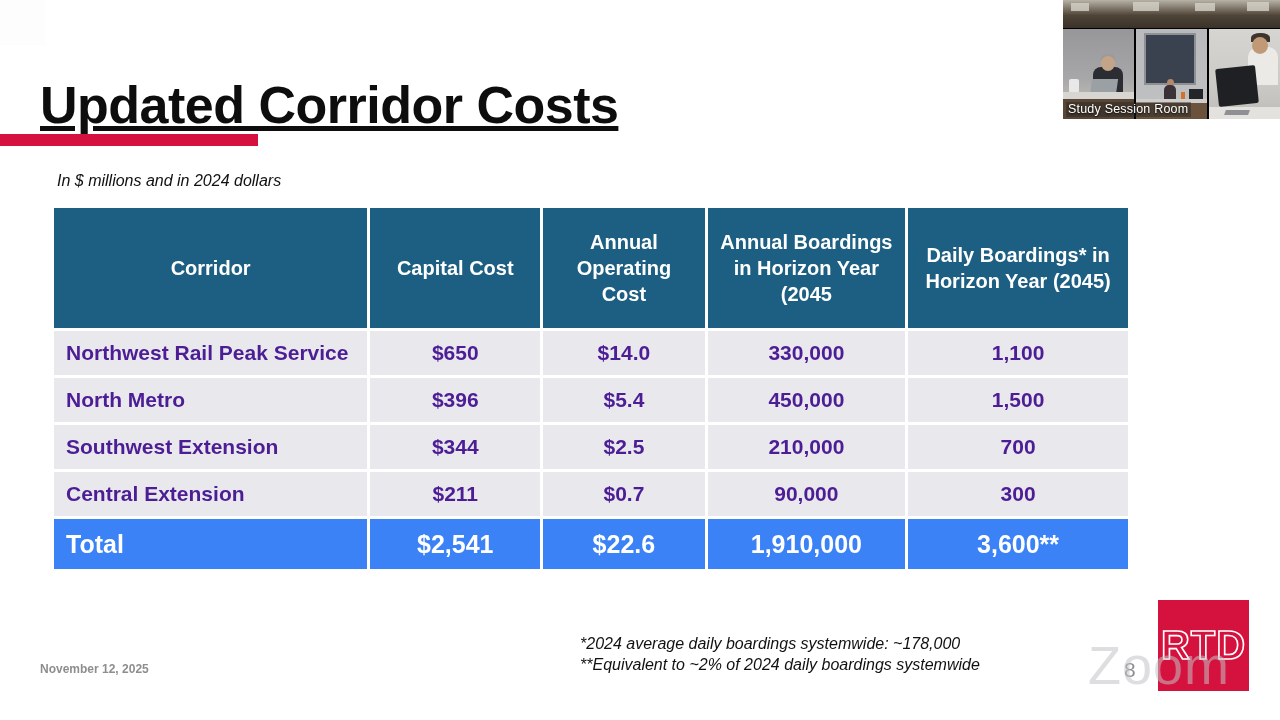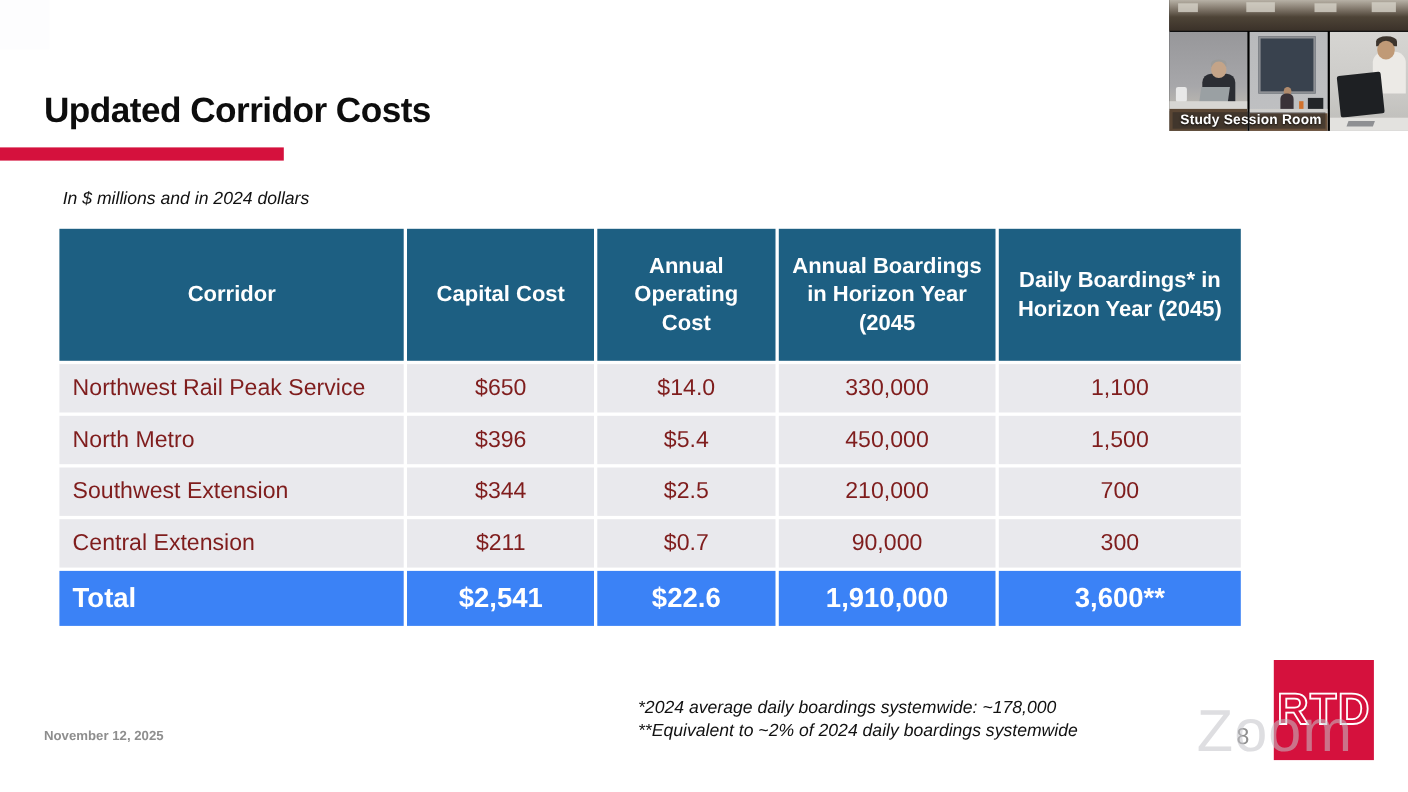--- a/index.html
+++ b/index.html
@@ -2,38 +2,38 @@
 <html><head>
 <meta charset="utf-8">
 <style>
   html,body{margin:0;padding:0;background:#777;}
   #slide{
     position:relative;width:1280px;height:720px;background:#ffffff;
     font-family:"Liberation Sans",sans-serif;overflow:hidden;
   }
   
   .title{
-    position:absolute;left:40px;top:82px;font-size:32px;font-weight:800;
-    color:#0d0d0d;letter-spacing:-0.5px;line-height:1.15;
+    position:absolute;left:40px;top:76px;font-size:52px;font-weight:800;
+    color:#0d0d0d;letter-spacing:-0.5px;line-height:1.15;text-decoration:underline;
   }
   .red-bar{position:absolute;left:0;top:134px;width:258px;height:12px;background:#d5113d;}
   .subtitle{
     position:absolute;left:57px;top:172px;font-size:16px;font-style:italic;color:#111;
   }
   
   .table-wrap{position:absolute;left:51px;top:205px;width:1080px;}
   table{width:100%;border-collapse:separate;border-spacing:3px;}
   td{vertical-align:middle;}
   .hdr td{
     background:#1d5f82;color:#ffffff;font-weight:700;font-size:20px;line-height:1.3;
     text-align:center;height:120px;padding:4px 10px;box-sizing:border-box;
   }
   .data td{
-    background:#e9e9ed;color:#7f1d1d;font-size:21px;text-align:center;height:44px;
-    padding:2px 8px;box-sizing:border-box;
+    background:#e9e9ed;color:#4c1d95;font-size:21px;text-align:center;height:44px;
+    padding:2px 8px;box-sizing:border-box;font-weight:bold;
   }
   .data td.cname, .total td.cname{text-align:left;padding-left:12px;}
   .total td{
     background:#3b82f6;color:#ffffff;font-size:25px;font-weight:700;text-align:center;
     height:50px;padding:2px 8px;box-sizing:border-box;
   }
   
   .footnotes{
     position:absolute;left:580px;top:634px;font-size:16px;font-style:italic;color:#111;
     line-height:1.3;
@@ -82,22 +82,22 @@
   .t2 .mon{position:absolute;bottom:18px;right:4px;width:14px;height:12px;background:#232528;}
   .t2 .orange{position:absolute;bottom:18px;right:22px;width:4px;height:9px;background:#d2722c;}
   .t3{background:linear-gradient(180deg,#d6d5d2 0%,#cbcac7 60%,#bdbcb8 100%);}
   .t3 .mon{position:absolute;bottom:14px;left:8px;width:40px;height:38px;background:#1e2023;transform:rotate(-6deg);border-radius:2px;}
   .t3 .shirt{position:absolute;top:18px;right:2px;width:30px;height:38px;background:#eceae6;border-radius:10px 10px 0 0;}
   .t3 .head{position:absolute;top:8px;right:12px;width:16px;height:17px;background:#c09a77;border-radius:50%;}
   .t3 .hair{position:absolute;top:4px;right:10px;width:19px;height:9px;background:#3c342d;border-radius:50% 50% 0 0;}
   .t3 .desk{position:absolute;bottom:0;left:0;width:100%;height:12px;background:#e3e2df;}
   .t3 .kb{position:absolute;bottom:4px;left:16px;width:24px;height:5px;background:#8f9093;transform:skewX(-20deg);}
   .room-label{
-    position:absolute;left:3px;bottom:2px;z-index:6;color:#fff;font-size:12.5px;font-weight:700;
-    background:rgba(35,35,35,0.45);padding:0 3px 1px 7px;white-space:nowrap;
+    position:absolute;left:3px;bottom:2px;z-index:6;color:#fff;font-size:12.5px;font-weight:400;
+    background:rgba(35,35,35,0.45);padding:0 3px 1px 2px;white-space:nowrap;
     text-shadow:0 1px 2px rgba(0,0,0,.9);letter-spacing:.2px;
   }
 </style>
 </head>
 <body>
 
 <div id="slide">
 
   <div class="corner-ghost"></div>
 

